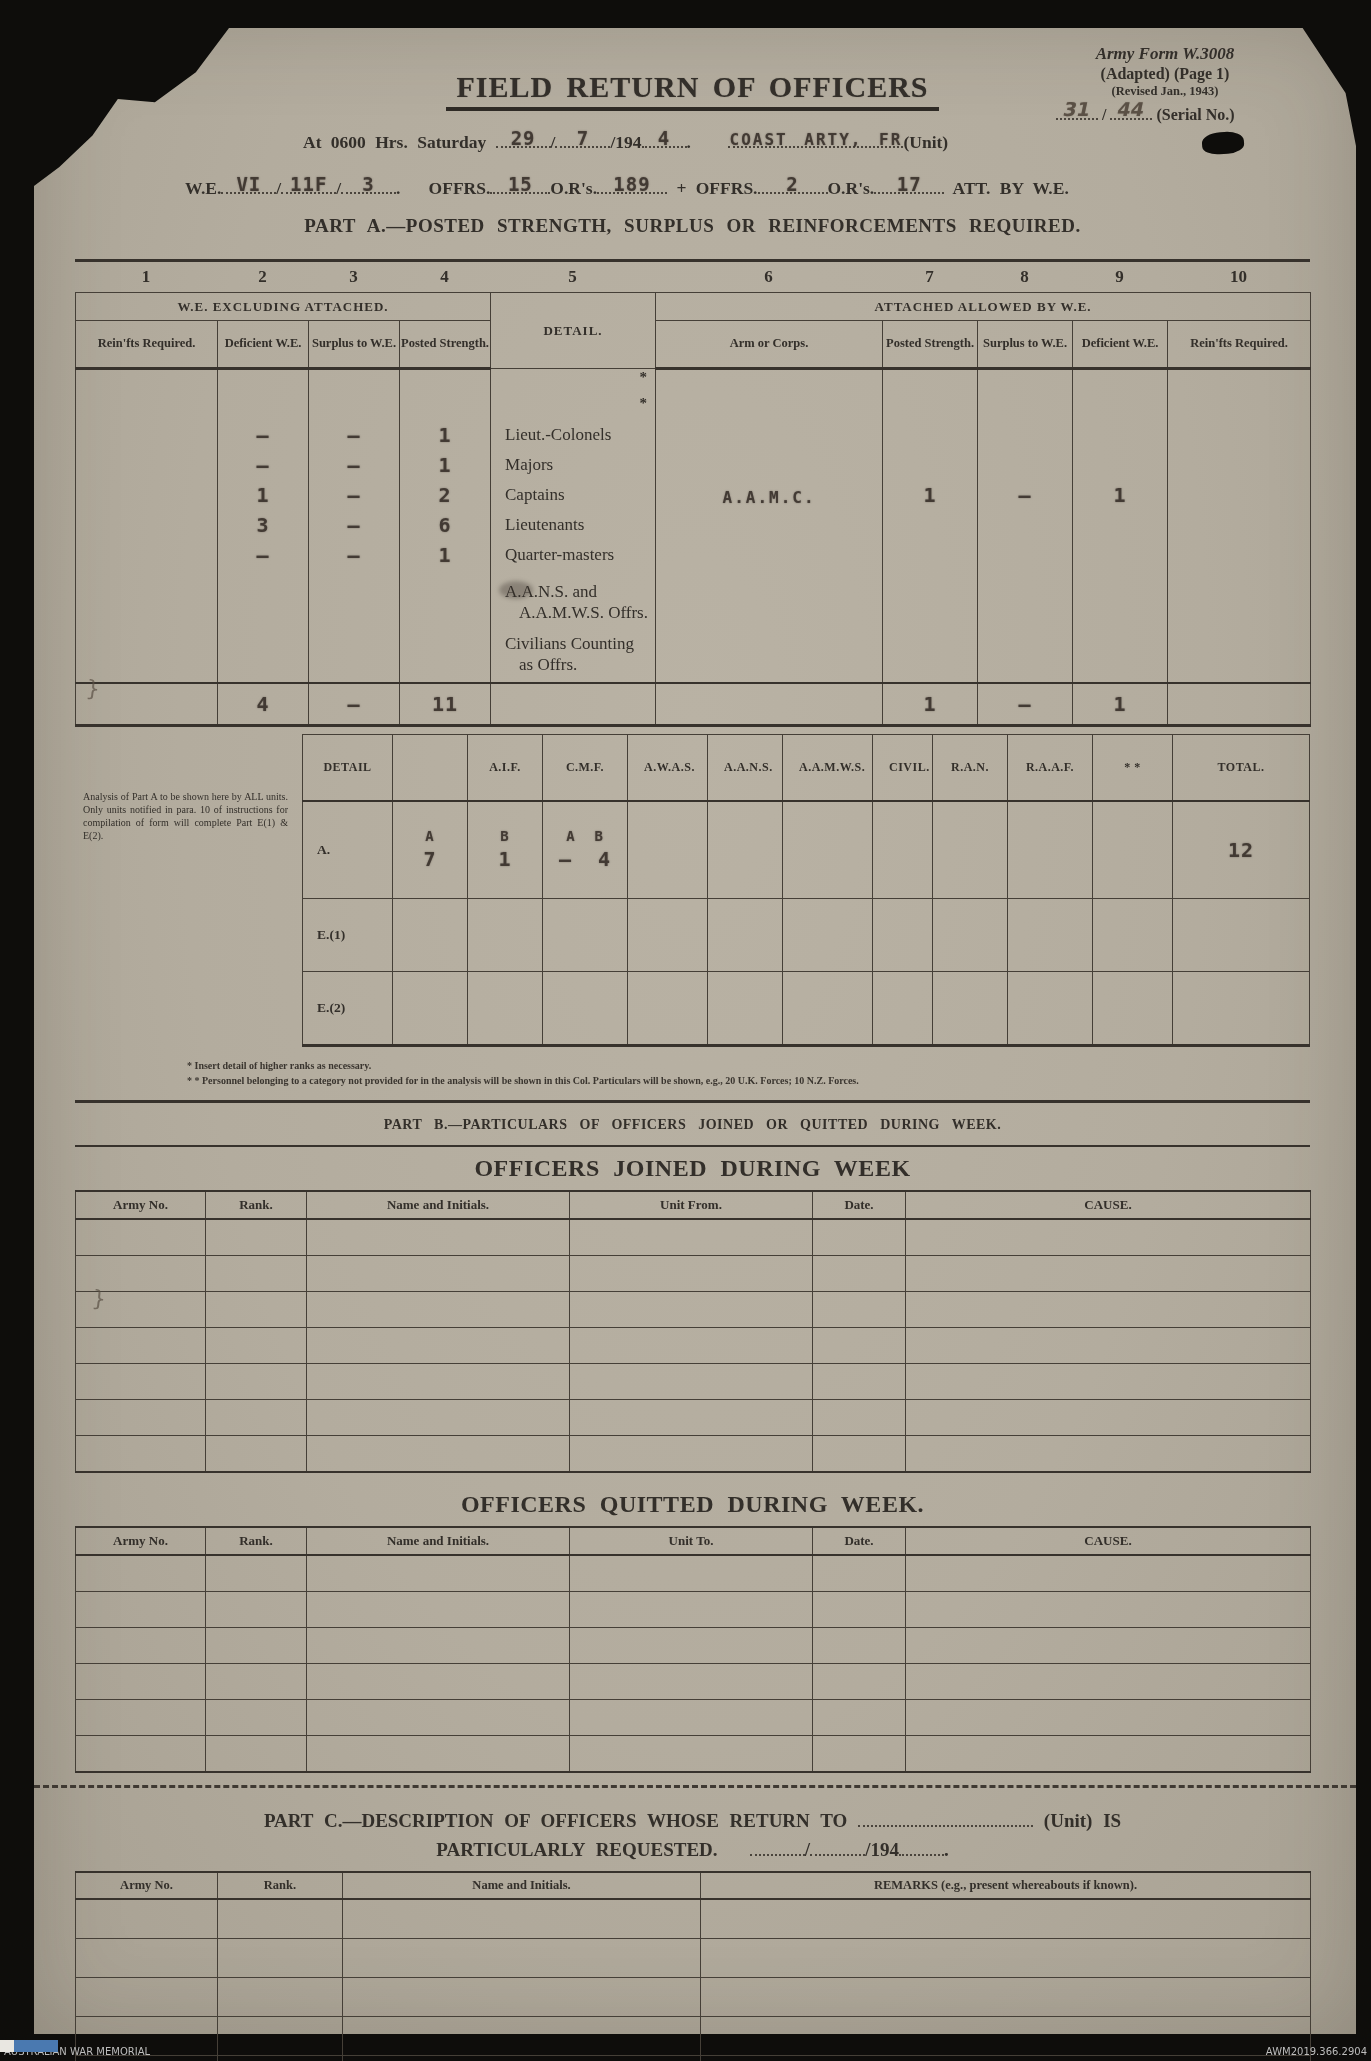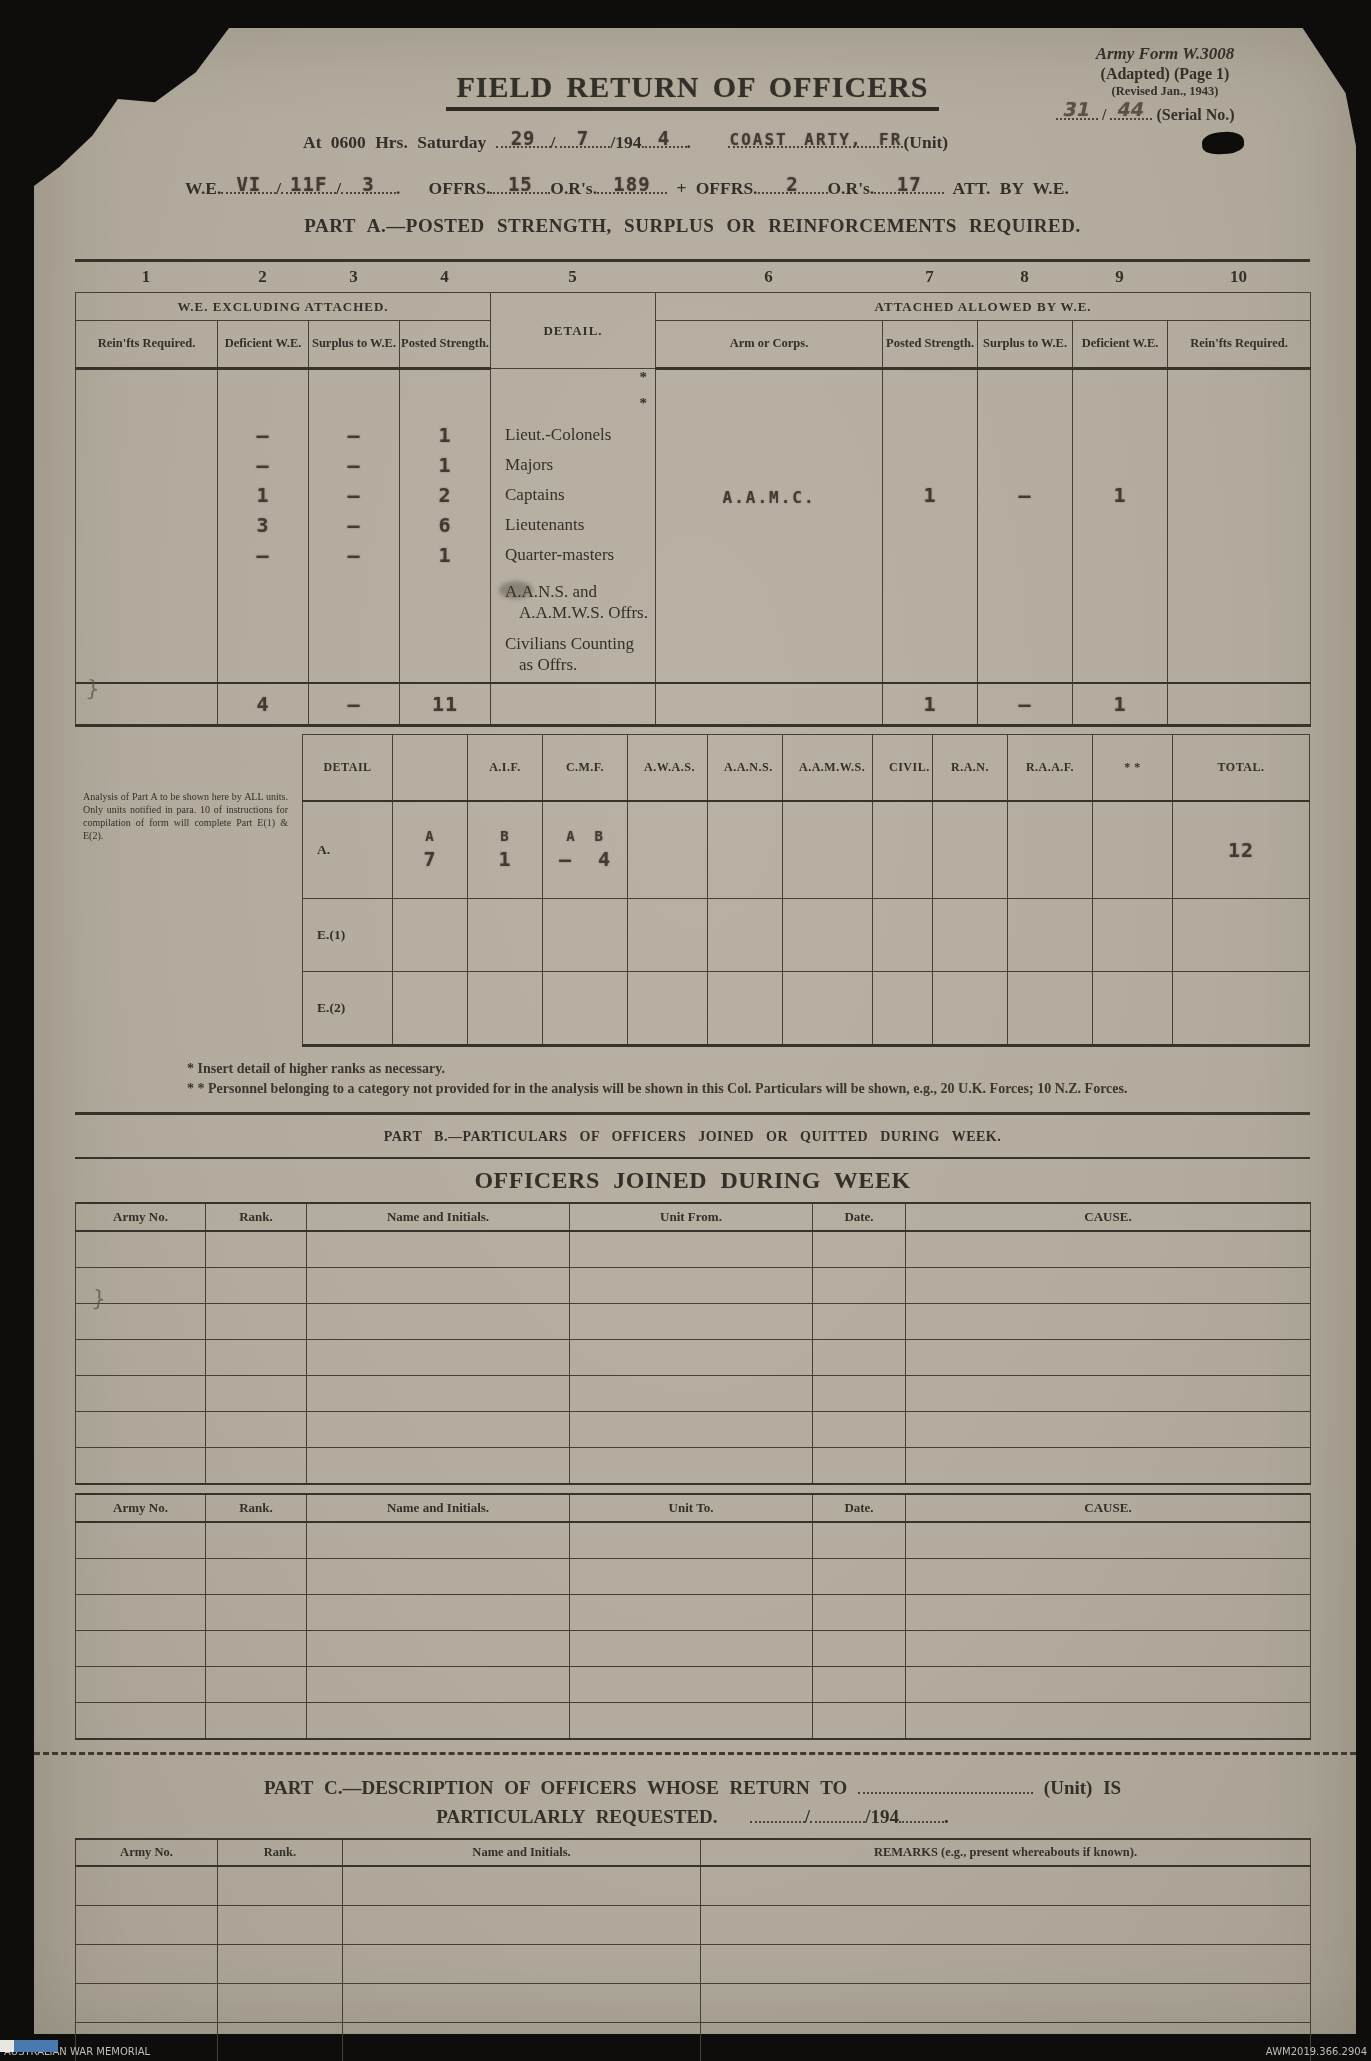--- a/index.html
+++ b/index.html
@@ -81,21 +81,21 @@
   .analysis{width:1007px;}
   .analysis td{border:1.5px solid #453f37;padding:16px;text-align:center;vertical-align:middle;}
   .analysis .ah td{height:33px;font-size:12px;font-weight:bold;letter-spacing:0.5px;border-bottom:2px solid #37322c;}
   .analysis .ara td{height:64px;}
   .analysis .are td{height:40px;}
   .analysis .rowlab{font-size:13.5px;font-weight:bold;text-align:left;padding-left:14px;}
   .analysis{border-bottom:3px solid #37322c;}
   .st-top{height:22px;font-size:14px;line-height:22px;}
   .st-val{height:28px;font-size:20px;line-height:24px;}
 
-  .footnotes{margin-top:12px;padding-left:112px;font-size:14px;line-height:1.45;font-weight:bold;color:#3a352f;}
+  .footnotes{margin-top:12px;padding-left:112px;font-size:10px;line-height:1.45;font-weight:bold;color:#3a352f;}
 
   .rule-thick{margin-top:12px;border-top:3px solid #37322c;}
   .partb-heading{margin-top:14px;text-align:center;font-size:14px;font-weight:bold;
                  letter-spacing:0.5px;word-spacing:8px;}
   .rule-thin{margin-top:12px;border-top:2px solid #37322c;}
   .section-title{margin-top:8px;text-align:center;font-size:24px;font-weight:bold;
                  letter-spacing:0.5px;word-spacing:7px;}
 
   .roster{width:1235px;margin-top:8px;}
   .roster td{border:1.5px solid #453f37;padding:0 6px;text-align:center;vertical-align:middle;}
@@ -453,20 +453,21 @@
           <td></td>
           <td></td>
           <td></td>
           <td></td>
           <td></td>
           <td></td>
         </tr>
   </tbody>
     </table>
 
+  <div class="section-title" style="margin-top:18px">OFFICERS QUITTED DURING WEEK.</div>
 
   <table class="roster">
     <colgroup>
       <col style="width:130px">
         <col style="width:101px">
         <col style="width:263px">
       <col style="width:243px">
         <col style="width:93px">
         <col style="width:405px">
     </colgroup>

